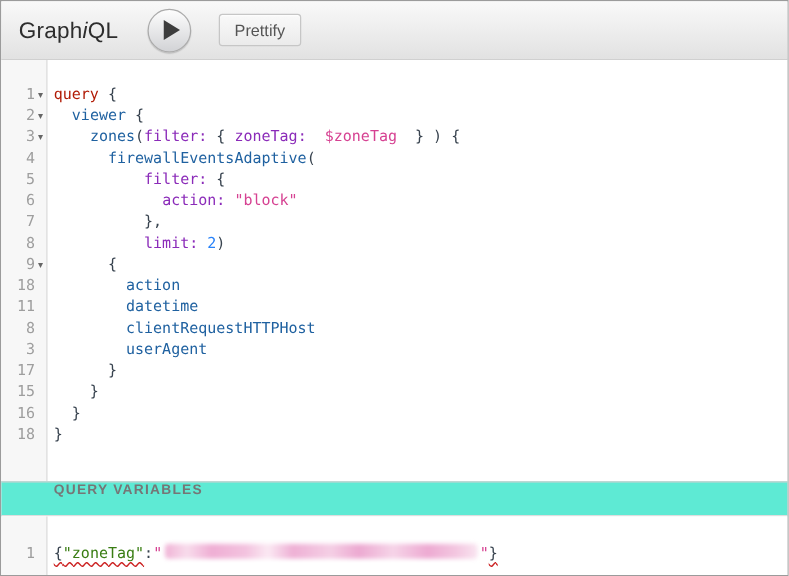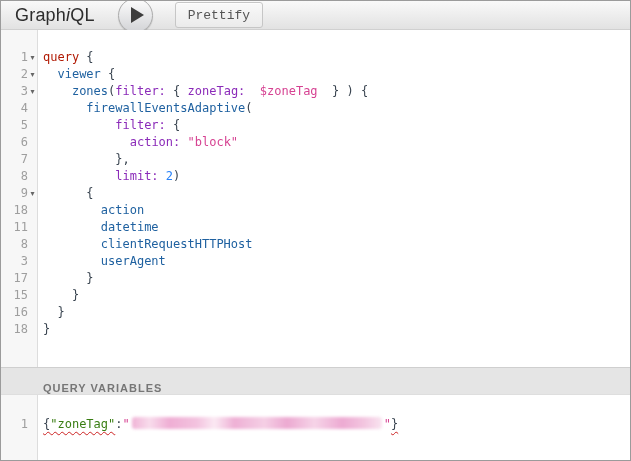--- a/index.html
+++ b/index.html
@@ -4,21 +4,21 @@
 <style>
   html,body{margin:0;padding:0;background:#fff;}
   *{box-sizing:border-box;}
   .window{
     width:631px;height:461px;border:1px solid #9b9b9b;overflow:hidden;
     display:flex;flex-direction:column;background:#fff;
     font-family:"Liberation Sans", sans-serif;
   }
   
   .topbar{
-    height:29px;flex:none;display:flex;align-items:center;
+    height:47px;flex:none;display:flex;align-items:center;
     background:linear-gradient(#f9f9f9,#e2e2e2);
     border-bottom:1px solid #d0d0d0;
     padding-left:14px;
   }
   .logo{font-size:18px;color:#2d2d2d;letter-spacing:.2px;}
   .logo em{font-style:italic;}
   .execute-btn{
     width:35px;height:35px;border-radius:50%;flex:none;
     margin-left:23px;padding:0;cursor:pointer;
     background:linear-gradient(#fdfdfd,#d2d3d6);
@@ -26,21 +26,21 @@
     box-shadow:0 1px 1px rgba(0,0,0,.18);
     display:flex;align-items:center;justify-content:center;
   }
   .play-tri{
     width:0;height:0;margin-left:4px;
     border-top:8px solid transparent;border-bottom:8px solid transparent;
     border-left:13px solid #3d3d3d;
   }
   .tb-btn{
     height:26px;padding:0 12px;margin-left:22px;cursor:pointer;
-    font-family:Liberation Mono, monospace;font-size:13px;color:#555;
+    font-family:Liberation Sans, sans-serif;font-size:13px;color:#555;
     background:linear-gradient(#f9f9f9,#ebebeb);
     border:1px solid #c6c6c6;border-radius:3px;
     box-shadow:0 1px 0 rgba(255,255,255,.7) inset;
   }
   .tb-btn + .tb-btn{margin-left:8px;}
   
   .editor{display:flex;overflow:hidden;background:#fff;}
   .query-editor{height:337px;flex:none;}
   .var-editor{flex:1;}
   .gutter{
@@ -80,22 +80,22 @@
   .tok-redacted{
     display:inline-block;width:250px;height:12px;vertical-align:-1px;
     margin:0 2px;border-radius:3px;filter:blur(1.6px);
     background:linear-gradient(90deg,
       #f0b3d6 0%,#f8dcec 7%,#efaed4 15%,#f3c3df 26%,#fbe9f3 33%,
       #eeb0d5 41%,#f5cfe5 53%,#eca9d1 62%,#f6d4e8 73%,#edaad2 84%,
       #f3c6e0 93%,#f9e4f0 100%);
   }
   
   .var-title{
-    height:28px;flex:none;display:flex;align-items:flex-end;
-    background:#e5e5e5;border-top:1px solid #cfcfcf;border-bottom:1px solid #dedede;
+    height:28px;flex:none;display:flex;align-items:flex-start;
+    background:#5eead4;border-top:1px solid #cfcfcf;border-bottom:1px solid #dedede;
     padding-left:42px;cursor:row-resize;
   }
   .var-title span{
     font-size:11px;font-weight:bold;letter-spacing:1px;color:#767676;
     text-transform:uppercase;
   }
 </style>
 </head>
 <body>
 

